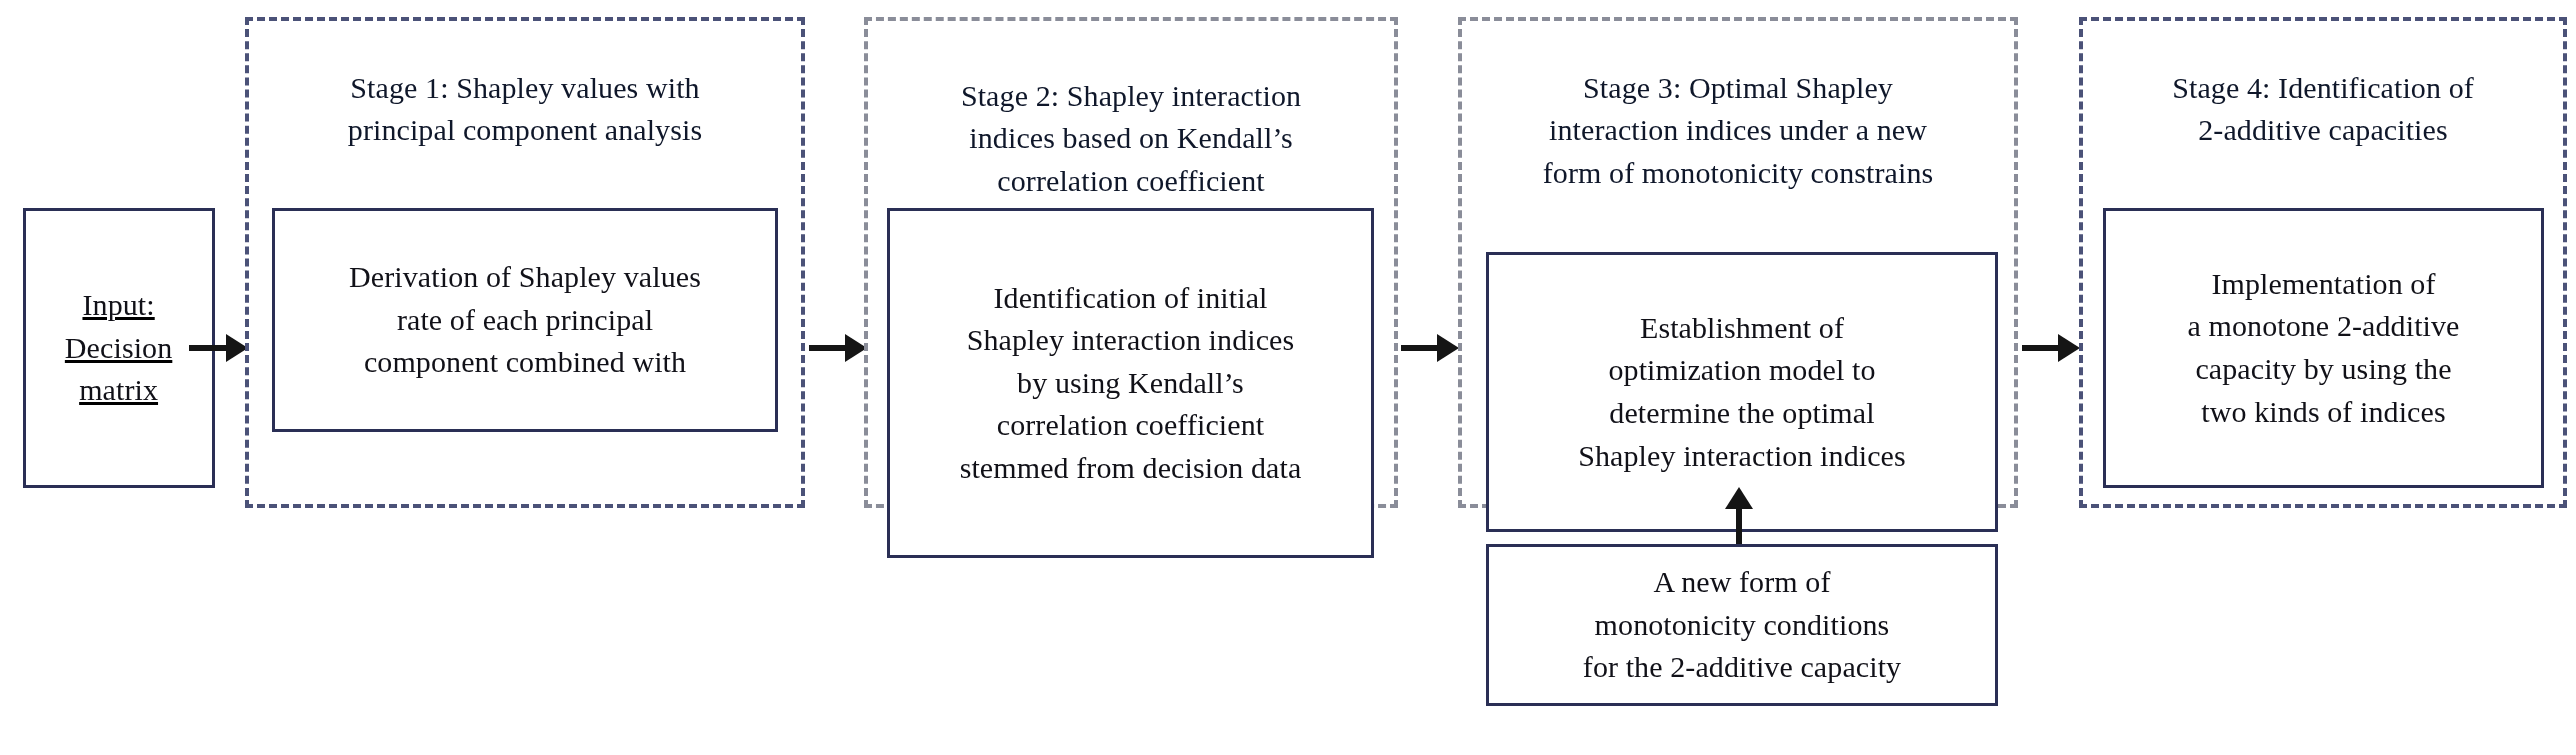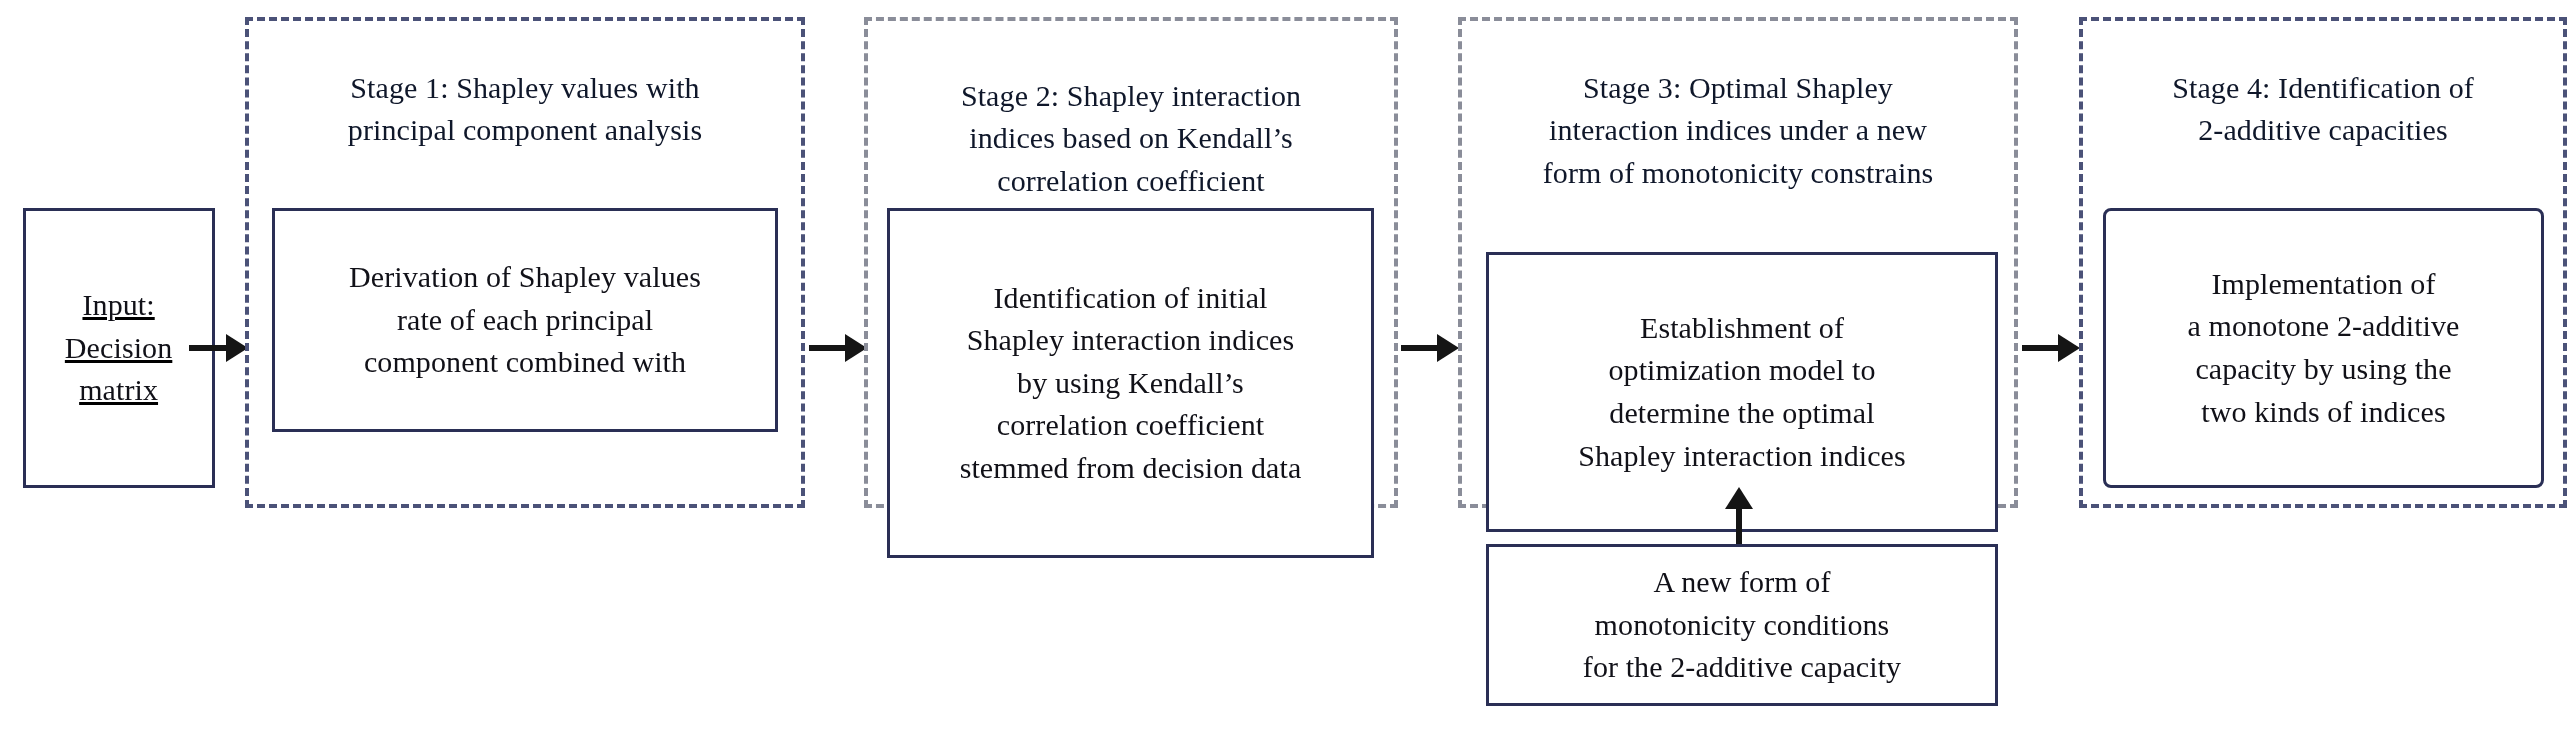--- a/index.html
+++ b/index.html
@@ -187,21 +187,21 @@
     <div class="head"></div>
   </div>
 
   <div class="stage-container" style="left:2079px; top:16.7px; width:488px; height:491px;">
     <div class="stage-title" style="top:46px;">
       <div>Stage 4: Identification of</div>
       <div>2-additive capacities</div>
     </div>
   </div>
 
-  <div class="solid-box" style="left:2103px; top:208px; width:441px; height:280px;border-radius:8px;">
+  <div class="solid-box" style="left:2103px; top:208px; width:441px; height:280px;">
     <div class="box-text">
       <div>Implementation of</div>
       <div>a monotone 2-additive</div>
       <div>capacity by using the</div>
       <div>two kinds of indices</div>
     </div>
   </div>
 
   <div class="v-arrow" style="left:1739px; top:487px; height:59px;">
     <div class="head-up"></div>

